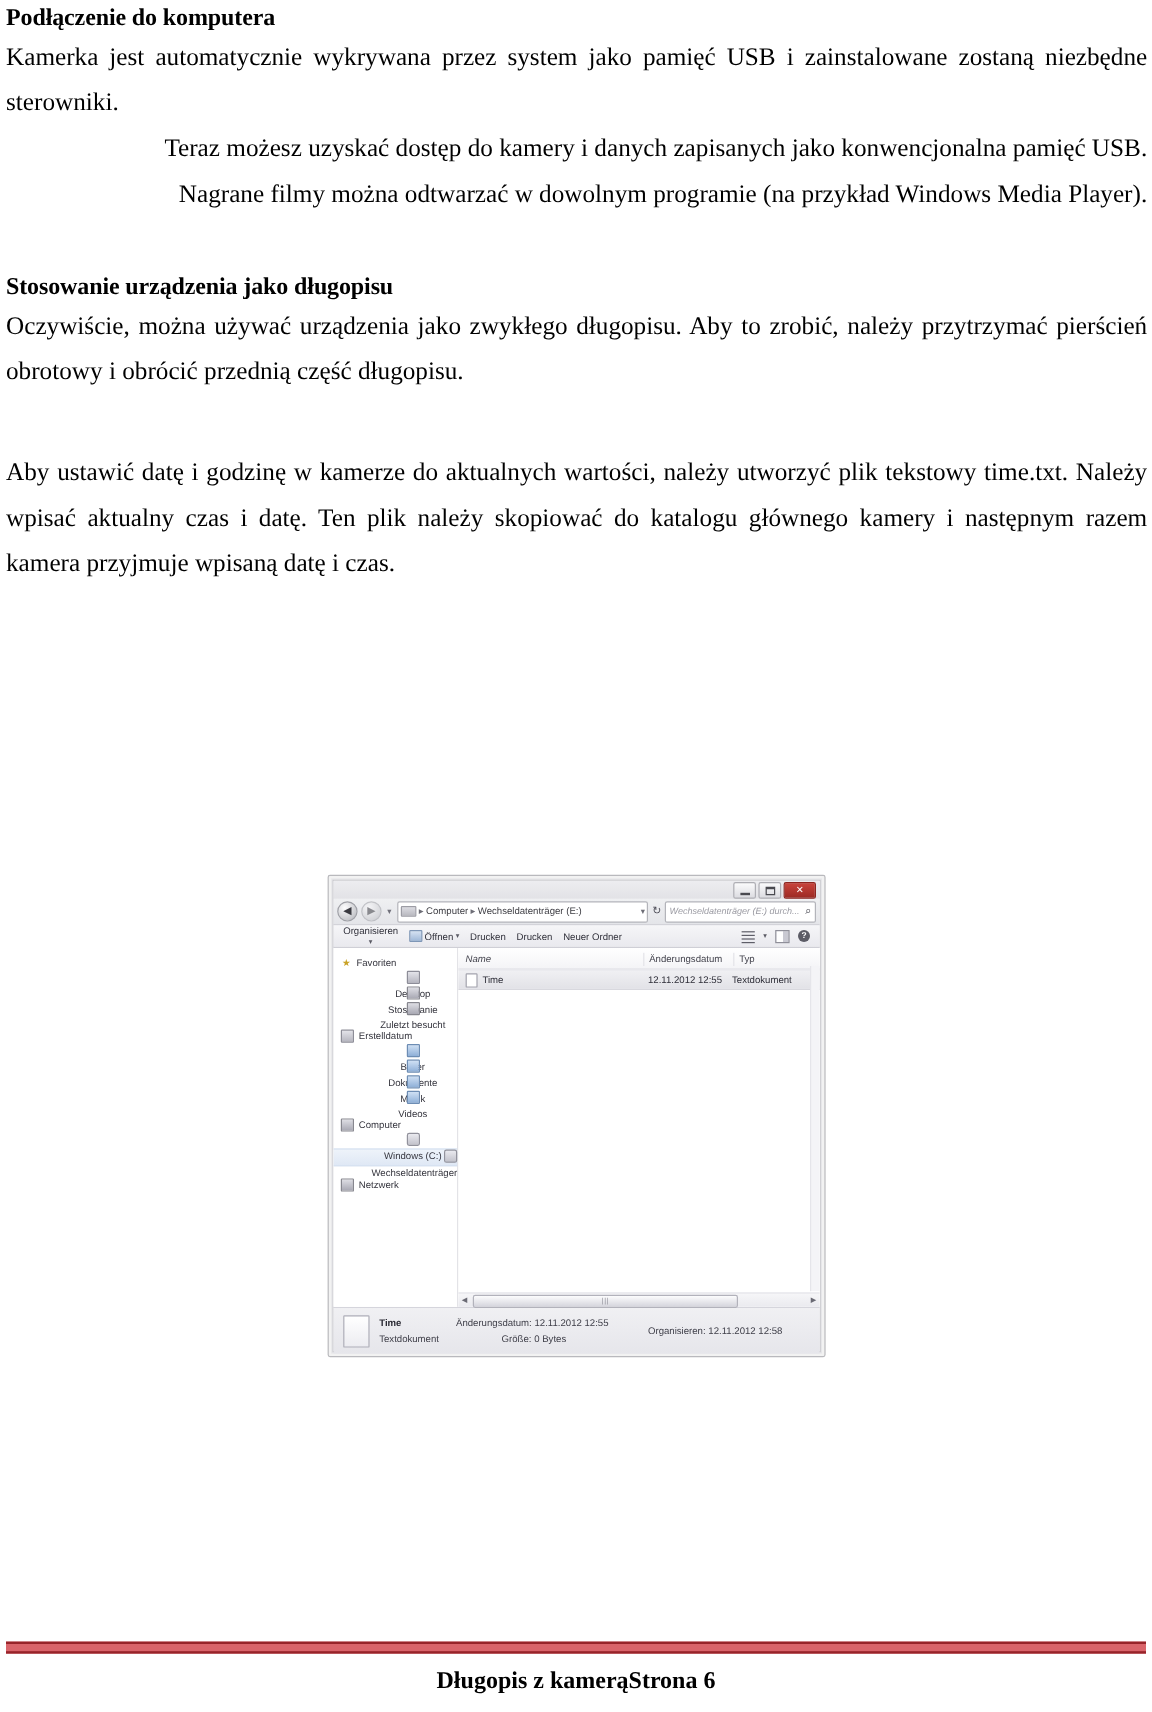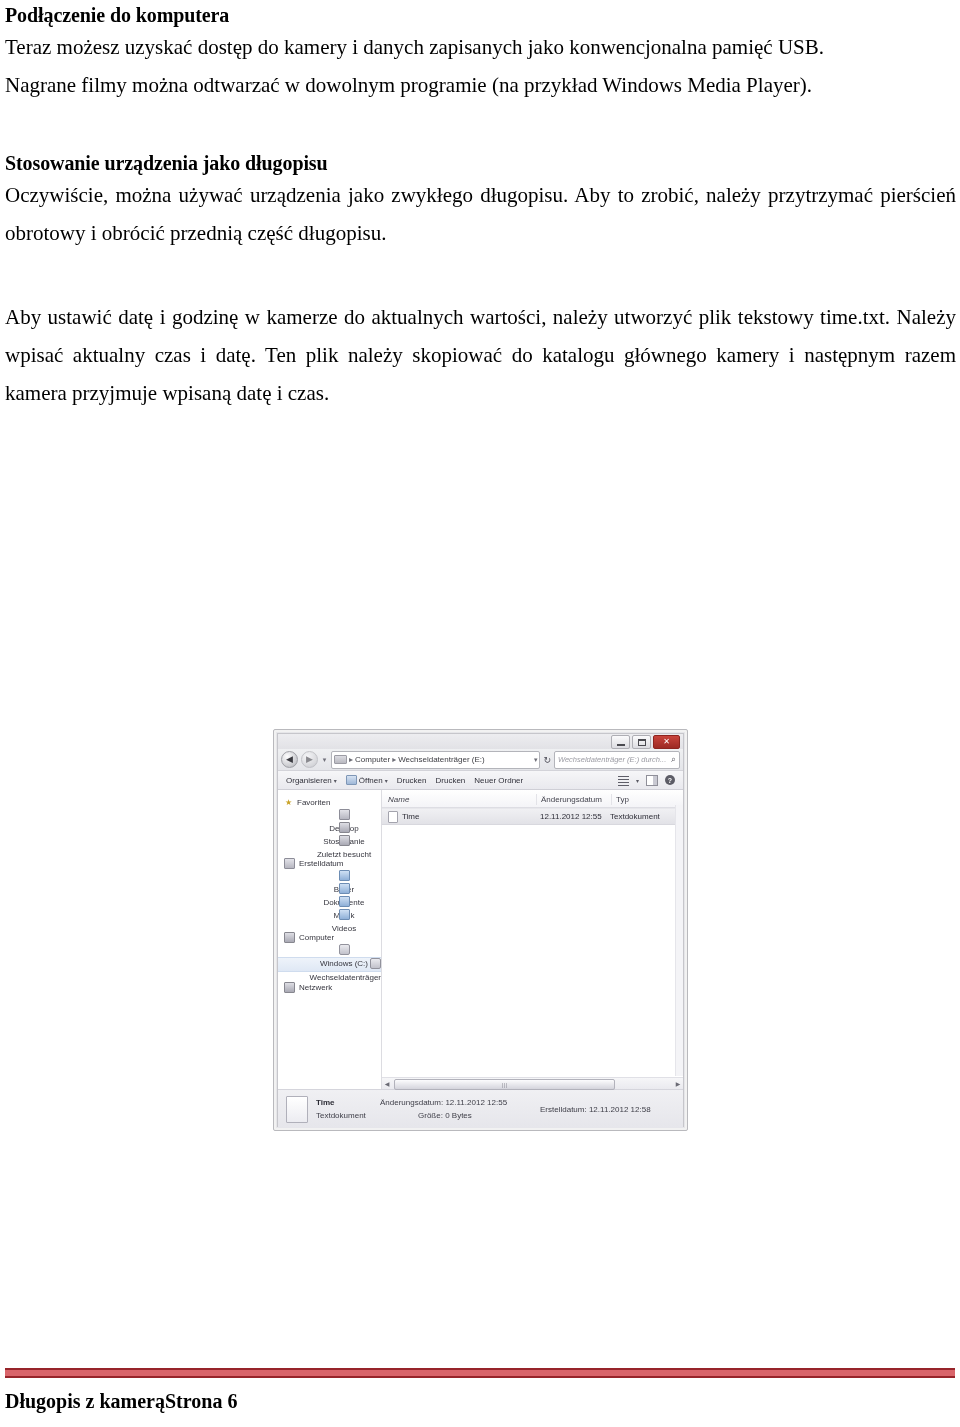--- a/index.html
+++ b/index.html
@@ -40,21 +40,21 @@
   }
 
   p.para {
     font-size: 21px;
     line-height: 38px;
     margin: 0;
     padding: 0;
     text-align: justify;
     text-justify: inter-word;
   }
-  p.para.last-left { text-align: left; }
+  p.para.last-left { text-align: right; }
   .gap-lg { height: 46px; }
 
   
   .shot-wrap {
     position: absolute;
     left: 273px;
     top: 729px;
     width: 415px;
     height: 402px;
   }
@@ -190,21 +190,21 @@
     color: #30303a;
     gap: 0px;
   }
   .tb-item {
     display: flex;
     align-items: center;
     gap: 2px;
     padding: 0 9px 0 0;
     white-space: nowrap;
   }
-  .tb-item.first { padding-left: 2px; }
+  .tb-item.first { padding-left: 2px; flex-direction: column; }
   .tb-caret { font-size: 6px; color: #5a5a64; }
   .tb-ico {
     width: 9px; height: 8px;
     background: linear-gradient(#d6e2f2,#9fb8d8);
     border: 1px solid #7e96b6;
     border-radius: 1px;
     display: inline-block;
   }
   .tb-right { margin-left: auto; display: flex; align-items: center; gap: 7px; padding-right: 2px;}
   .tb-viewico { width: 11px; height: 9px; display: block; position: relative; }
@@ -375,37 +375,38 @@
   }
   .rule {
     height: 6px;
     border-top: 2px solid #97242a;
     border-bottom: 2px solid #97242a;
     background: #d9646a;
     margin-bottom: 12px;
   }
   .footer-row {
     display: flex;
-    justify-content: flex-start;
+    justify-content: center;
     align-items: baseline;
     font-size: 20px;
     font-weight: bold;
     color: #000000;
   }
 </style>
 </head>
 <body>
 
 <div class="page">
 
   <div class="doc-body">
 
     <h2 class="heading">Podłączenie do komputera</h2>
 
 
+    <p class="para">Kamerka jest automatycznie wykrywana przez system jako pamięć USB i zainstalowane zostaną niezbędne sterowniki.</p>
 
     <p class="para last-left">Teraz możesz uzyskać dostęp do kamery i danych zapisanych jako konwencjonalna pamięć USB.</p>
 
     <p class="para last-left">Nagrane filmy można odtwarzać w dowolnym programie (na przykład Windows Media Player).</p>
 
     <div class="gap-lg"></div>
 
     <h2 class="heading">Stosowanie urządzenia jako długopisu</h2>
 
     <p class="para">Oczywiście, można używać urządzenia jako zwykłego długopisu. Aby to zrobić, należy przytrzymać pierścień obrotowy i obrócić przednią część długopisu.</p>
@@ -593,21 +594,21 @@
           </span>
 
           <span class="det-col b">
             <span><span>Änderungsdatum:</span>
               <span>12.11.2012 12:55</span></span>
             <span class="det-indent"><span>Größe:</span>
               <span>0 Bytes</span></span>
           </span>
 
           <span class="det-col c">
-            <span><span>Erstelldatum:</span>
+            <span><span>Organisieren:</span>
               <span>12.11.2012 12:58</span></span>
           </span>
         </div>
 
       </div>
     </div>
   </div>
 
   <div class="footer">
     <div class="rule"></div>

